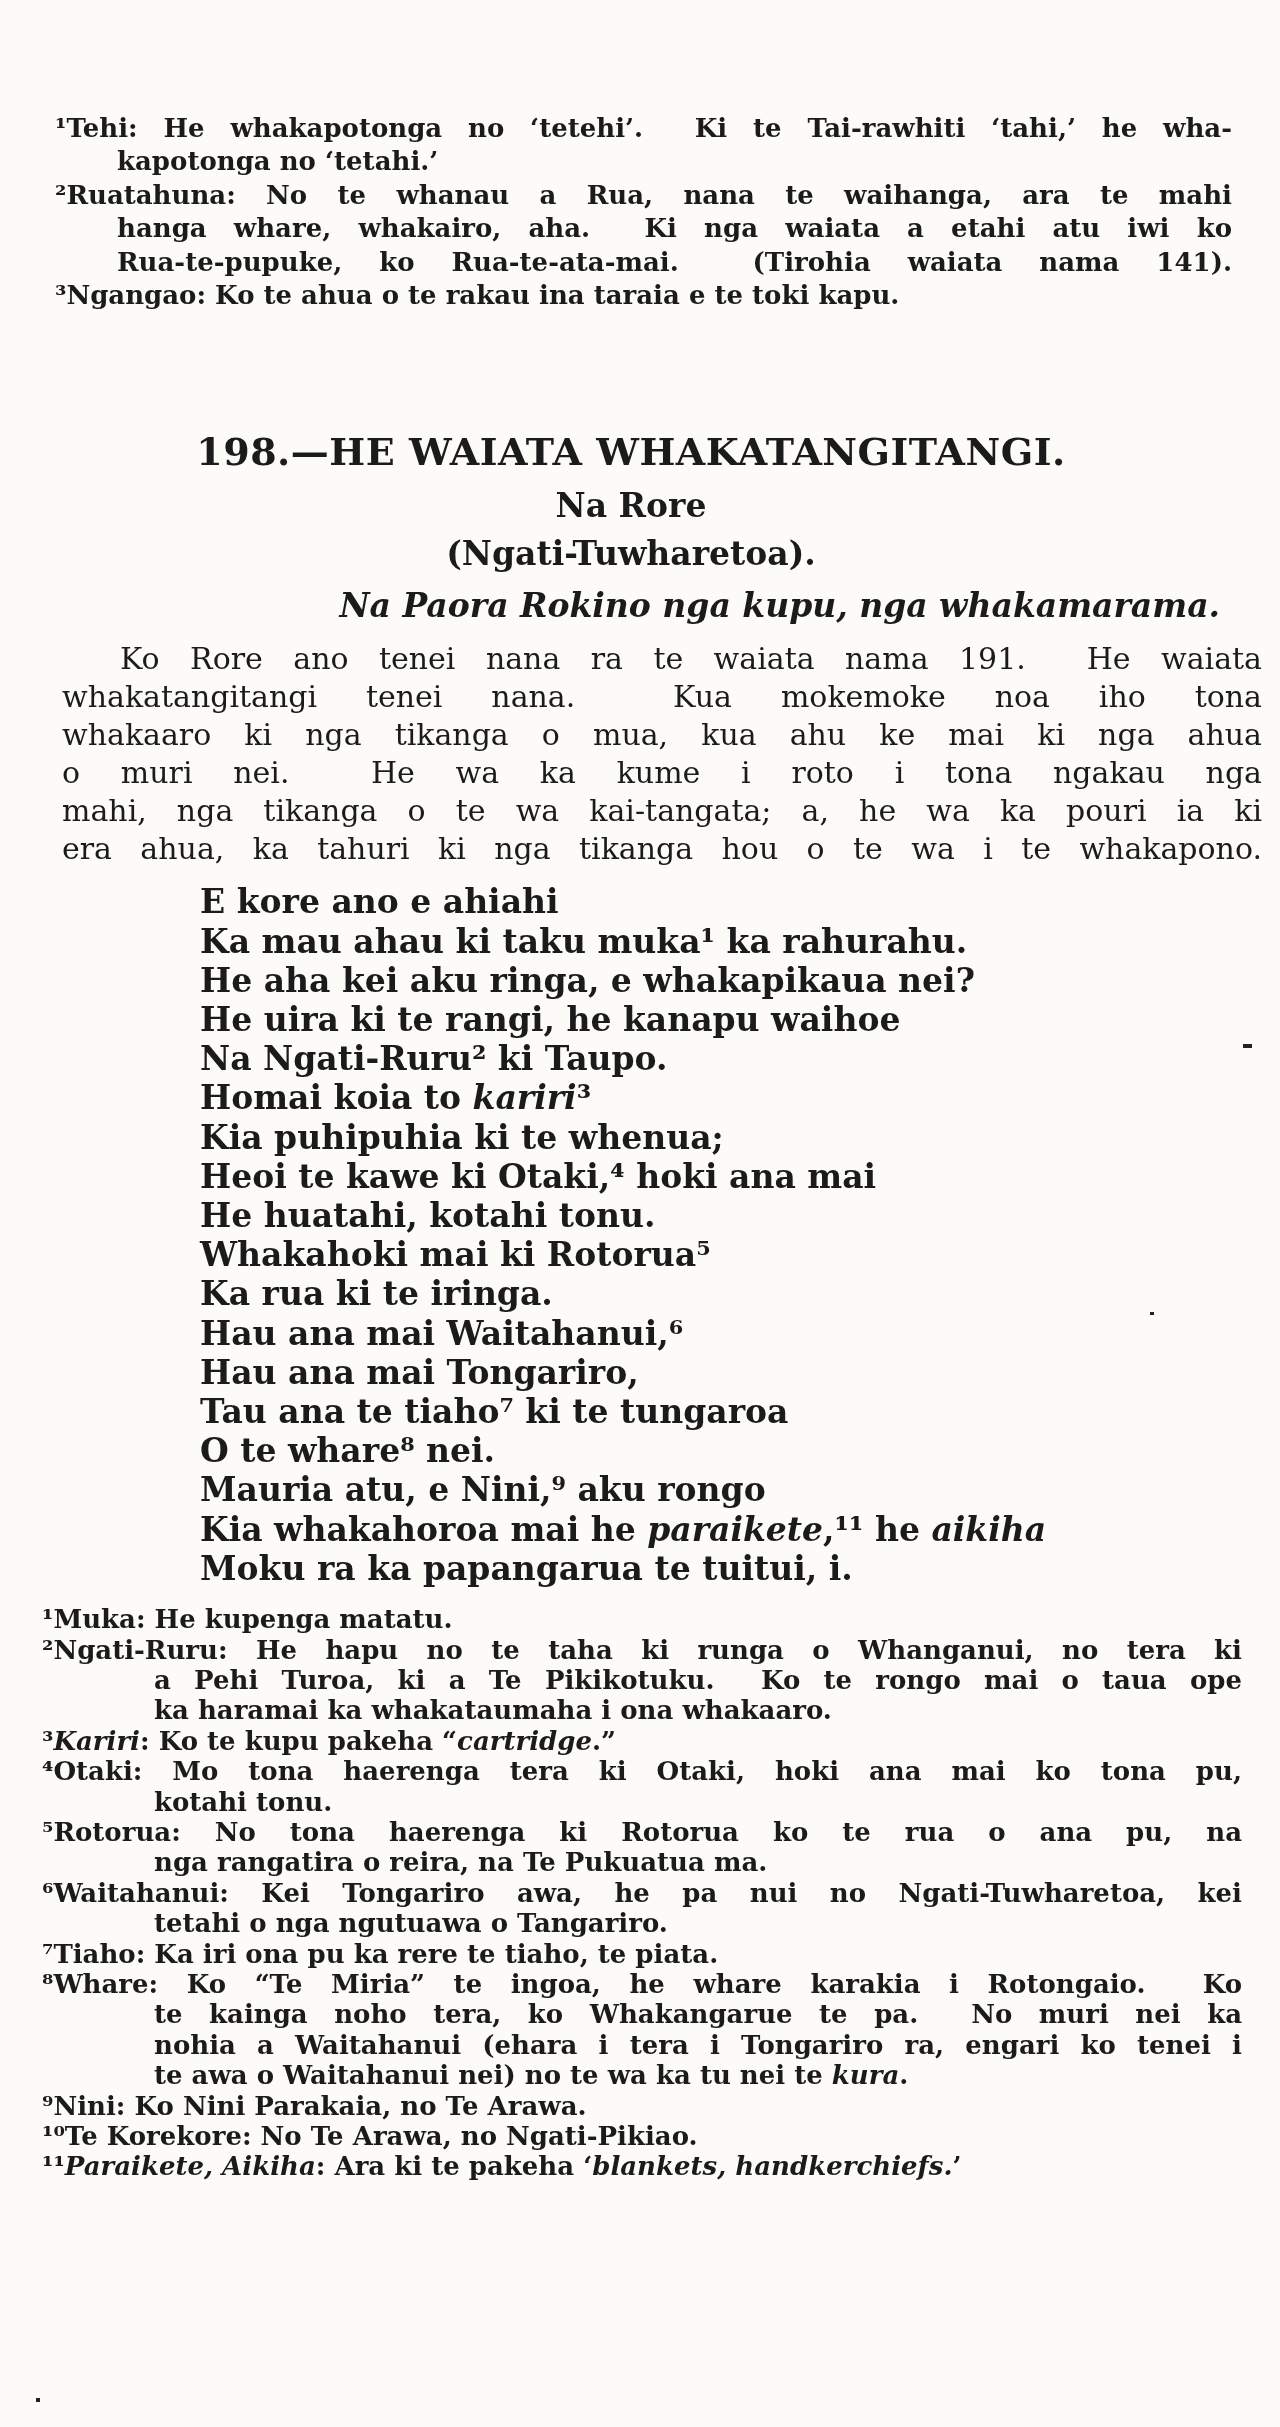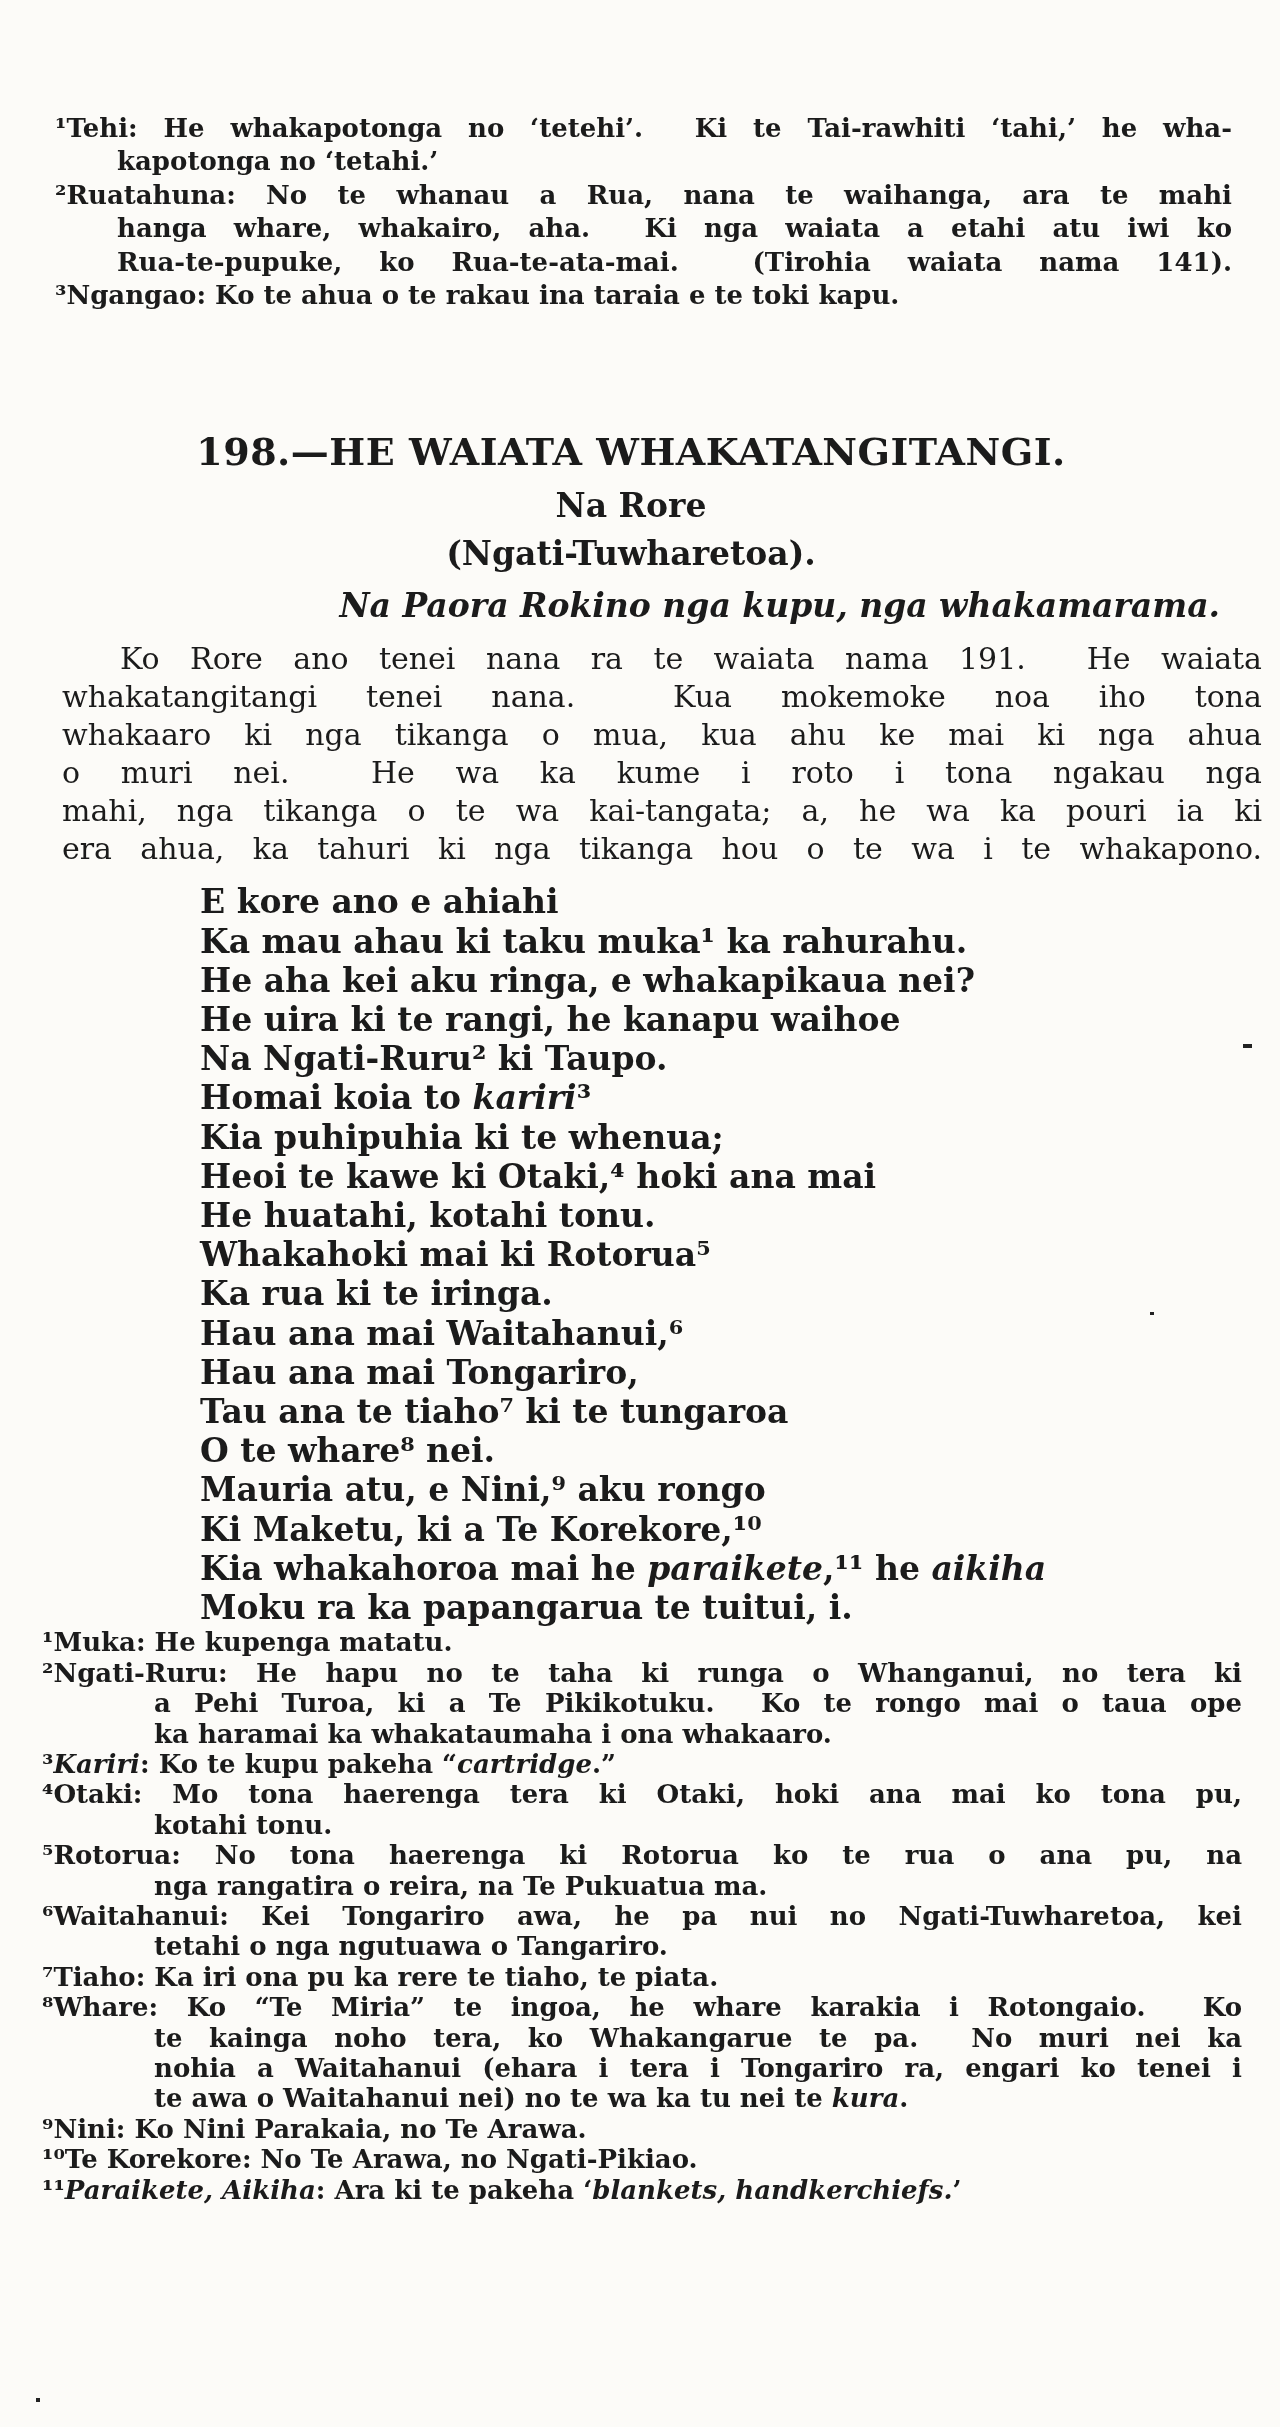--- a/index.html
+++ b/index.html
@@ -76,20 +76,21 @@
   .poem {
     margin-top: 14px;
     margin-left: 158px;
     font-size: 33px;
     line-height: 39.2px;
     font-weight: bold;
   }
 
   
   .footnotes {
+    margin-top: 16px;
     width: 1200px;
     font-size: 26px;
     line-height: 30.4px;
     font-weight: bold;
   }
   .footnotes .hang { padding-left: 112px; }
 
   .artifact { position: absolute; background: #222; }
   .artifact.a1 { left: 1243px; top: 1044px; width: 9px;  height: 4px; }
   .artifact.a2 { left: 1150px; top: 1312px; width: 4px;  height: 3px; }
@@ -135,21 +136,20 @@
       <div class="line">Kia puhipuhia ki te whenua;</div>
       <div class="line">Heoi te kawe ki Otaki,⁴ hoki ana mai</div>
       <div class="line">He huatahi, kotahi tonu.</div>
       <div class="line">Whakahoki mai ki Rotorua⁵</div>
       <div class="line">Ka rua ki te iringa.</div>
       <div class="line">Hau ana mai Waitahanui,⁶</div>
       <div class="line">Hau ana mai Tongariro,</div>
       <div class="line">Tau ana te tiaho⁷ ki te tungaroa</div>
       <div class="line">O te whare⁸ nei.</div>
       <div class="line">Mauria atu, e Nini,⁹ aku rongo</div>
-      <div class="line">Ki Maketu, ki a Te Korekore,¹⁰</div>
       <div class="line">Kia whakahoroa mai he <i>paraikete</i>,¹¹ he <i>aikiha</i></div>
       <div class="line">Moku ra ka papangarua te tuitui, i.</div>
     </section>
 
   <section class="footnotes">
       <div class="line">¹Muka: He kupenga matatu.</div>
       <div class="line justify">²Ngati-Ruru: He hapu no te taha ki runga o Whanganui, no tera ki</div>
       <div class="line hang justify">a Pehi Turoa, ki a Te Pikikotuku.  Ko te rongo mai o taua ope</div>
       <div class="line hang">ka haramai ka whakataumaha i ona whakaaro.</div>
       <div class="line">³<i>Kariri</i>: Ko te kupu pakeha “<i>cartridge</i>.”</div>

